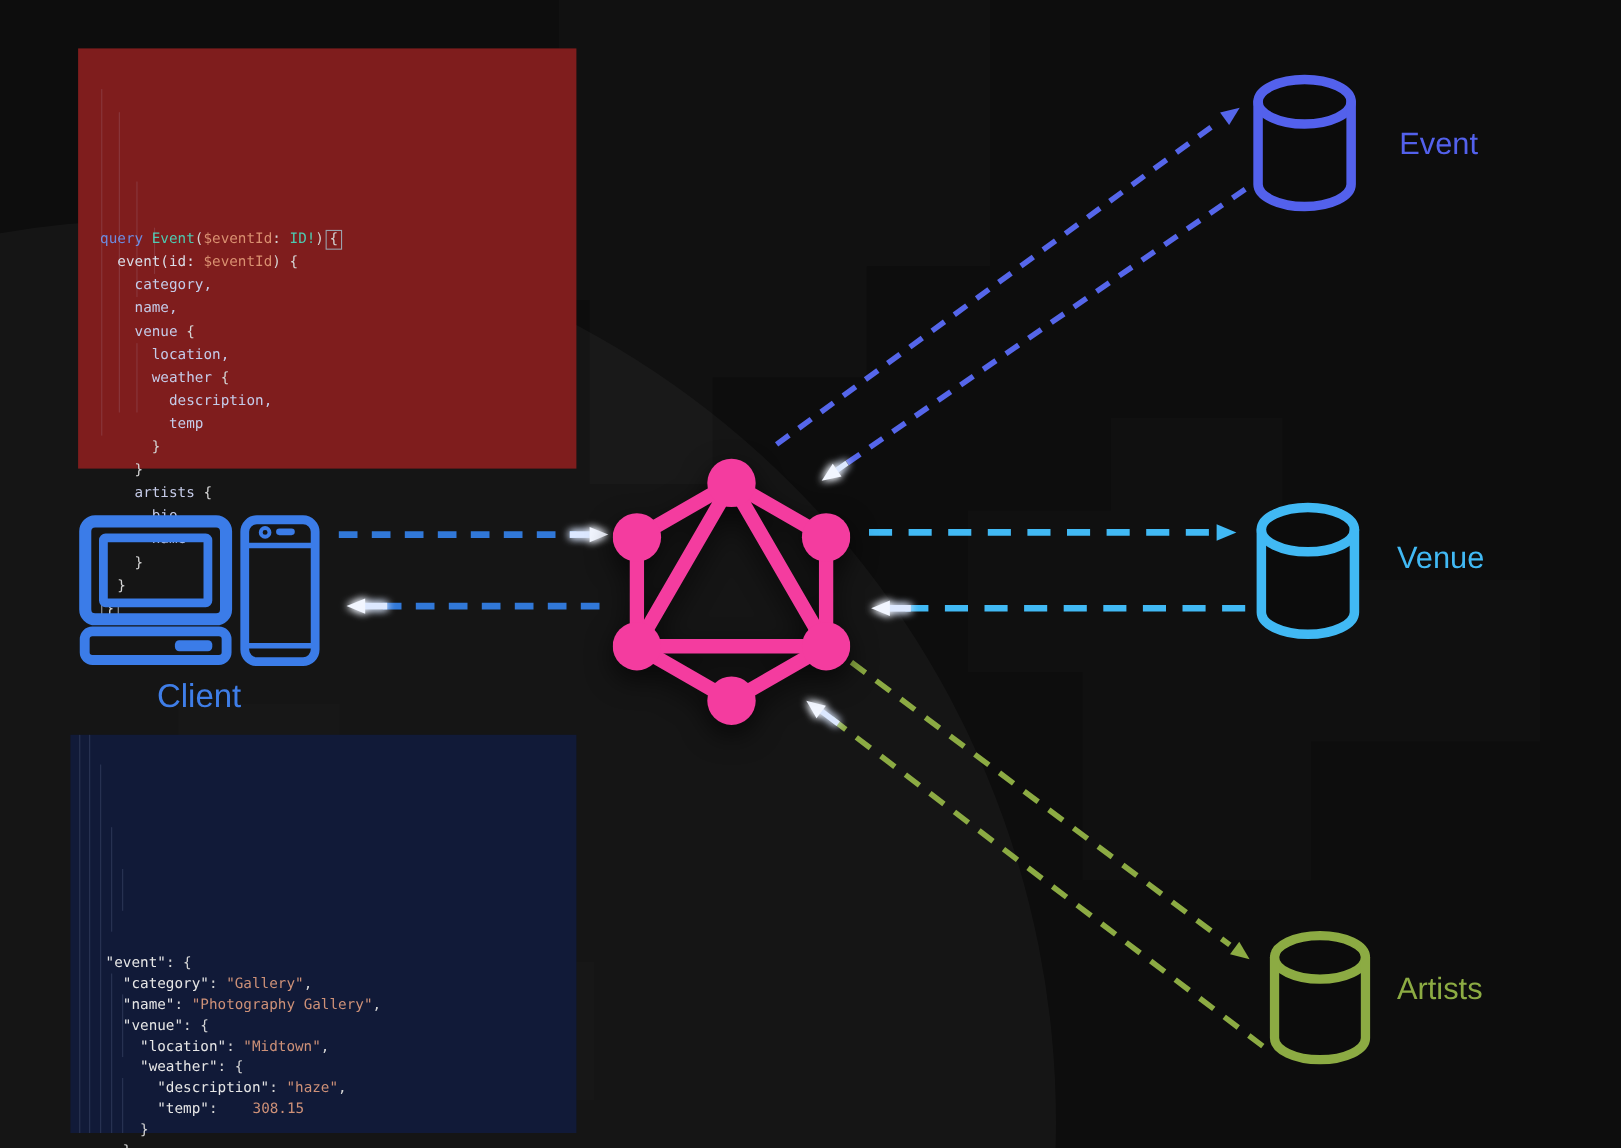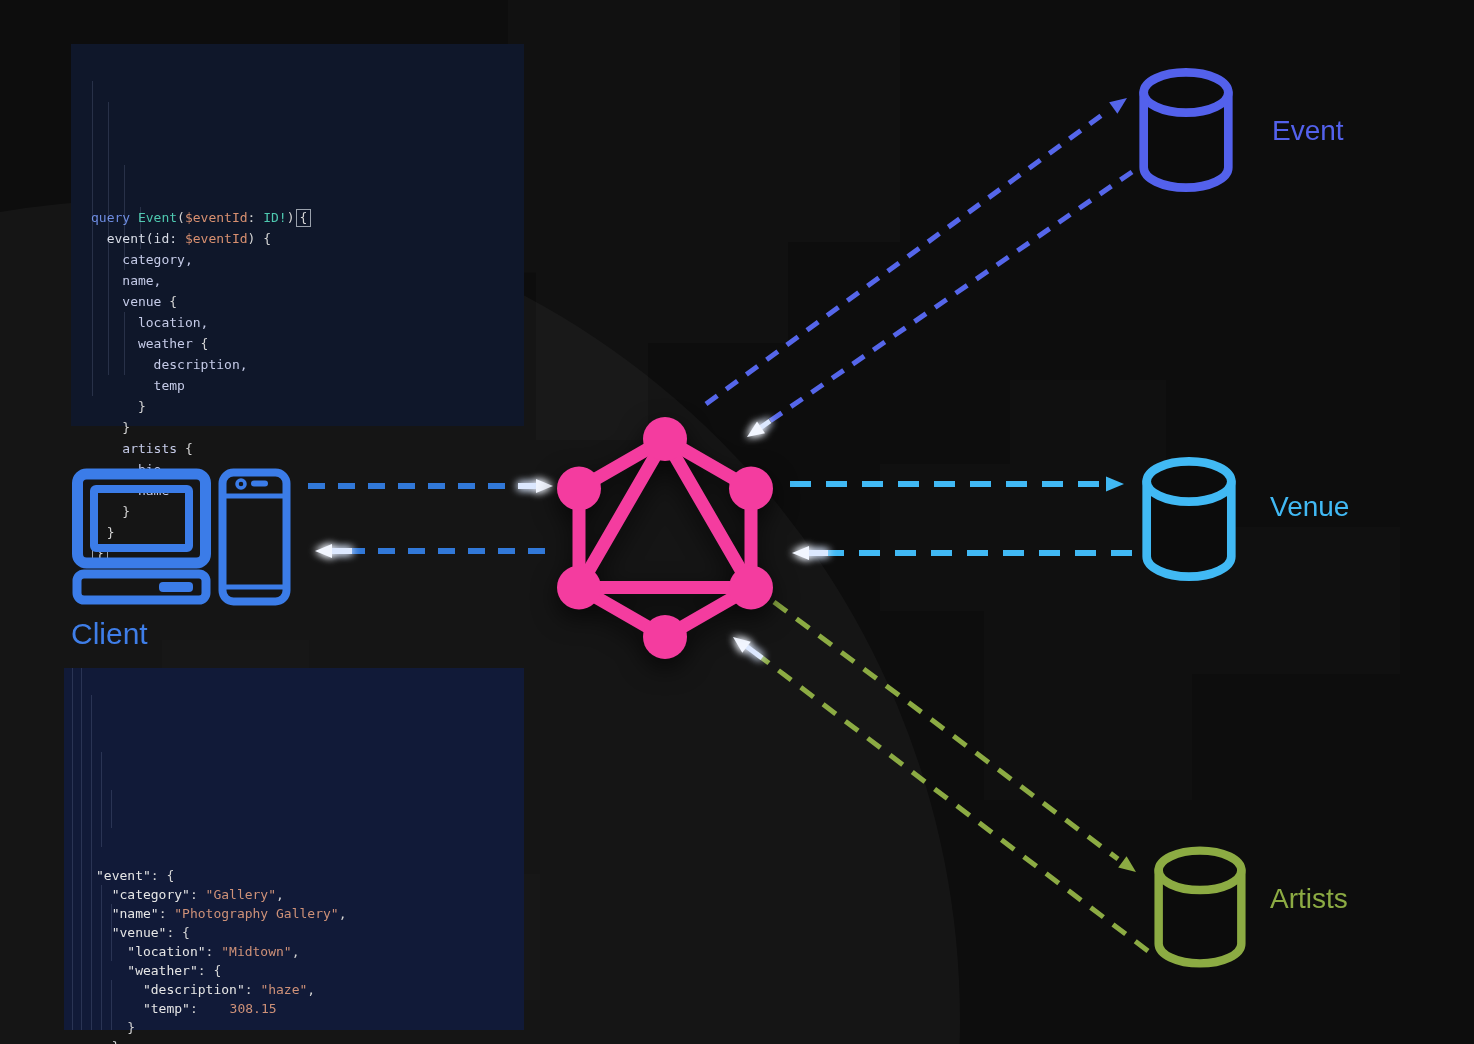--- a/index.html
+++ b/index.html
@@ -16,21 +16,21 @@
   .bg-shard{position:absolute;background:rgba(255,255,255,0.018);}
   .shard1{left:340px;top:0;width:560px;height:440px;
     clip-path:polygon(30% 0,100% 0,100% 55%,80% 55%,80% 78%,55% 78%,55% 100%,35% 100%,35% 62%,12% 62%,12% 30%,30% 30%);}
   .shard2{left:880px;top:380px;width:520px;height:420px;opacity:.7;
     clip-path:polygon(0 20%,25% 20%,25% 0,55% 0,55% 35%,100% 35%,100% 70%,60% 70%,60% 100%,20% 100%,20% 55%,0 55%);}
   .shard3{left:120px;top:640px;width:420px;height:360px;opacity:.6;
     clip-path:polygon(10% 0,45% 0,45% 30%,80% 30%,80% 65%,100% 65%,100% 100%,30% 100%,30% 60%,0 60%,0 25%,10% 25%);}
 
   
   .panel{position:absolute;font-family:"DejaVu Sans Mono", monospace;white-space:pre;}
-  .query-panel{left:71px;top:44px;width:453px;height:382px;background:#0f172a;
+  .query-panel{left:71px;top:44px;width:453px;height:382px;background:#7f1d1d;
     font-size:13px;line-height:21px;padding:16px 0 0 20px;box-sizing:border-box;}
   .response-panel{left:64px;top:668px;width:460px;height:362px;background:#111a38;
     font-size:13px;line-height:19px;padding:8px 0 0 32px;box-sizing:border-box;}
   .code-line{white-space:pre;}
   .tk-kw{color:#6c8be0;}
   .tk-type{color:#4ec9b0;}
   .tk-var{color:#d99070;}
   .tk-punc{color:#d4d4d4;}
   .tk-field{color:#c5cbe8;}
   .tk-plain{color:#dadee8;}
@@ -38,21 +38,21 @@
   .tk-str{color:#ce9178;}
   .tk-num{color:#ce9178;margin-left:24px;}
   .tk-boxed{color:#d4d4d4;border:1px solid #9aa1ac;padding:0 3px 1px 3px;margin-left:1px;}
   .guide{position:absolute;width:1px;background:rgba(200,210,255,0.14);}
 
   
   .abs{position:absolute;}
   .gql-logo{filter:drop-shadow(0 9px 12px rgba(0,0,0,0.65));}
 
   
-  .client-label{position:absolute;left:71px;top:617px;width:220px;text-align:left;
+  .client-label{position:absolute;left:71px;top:617px;width:220px;text-align:center;
     font-size:30px;font-weight:500;color:#3f7ee8;}
   .db-label{position:absolute;font-size:28px;}
   .label-event{left:1272px;top:115px;color:#5361ec;}
   .label-venue{left:1270px;top:491px;color:#41b9f4;}
   .label-artists{left:1270px;top:883px;color:#8cab43;}
 
   .arrows{position:absolute;left:0;top:0;pointer-events:none;}
 </style>
 </head>
 <body>

